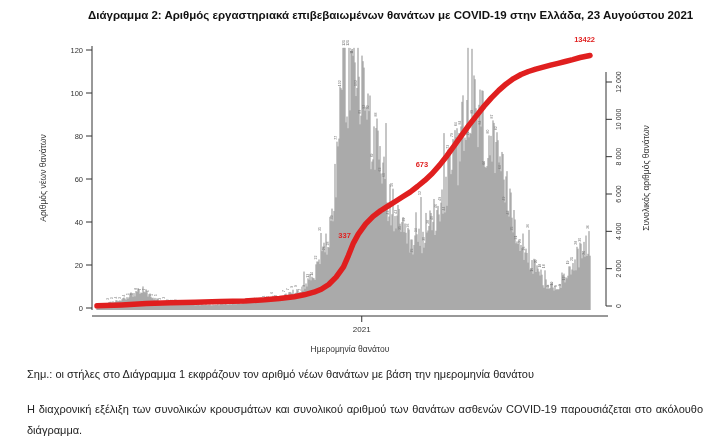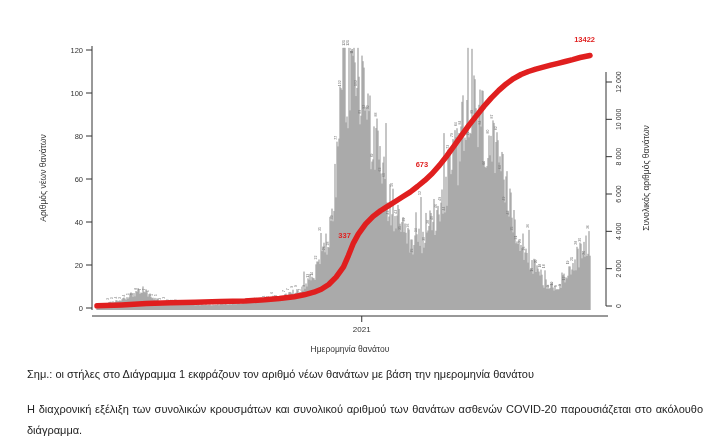--- a/index.html
+++ b/index.html
@@ -9,20 +9,21 @@
         font-size:11.5px;font-weight:bold;color:#111;letter-spacing:0px;}
   .chart{position:absolute;left:0;top:0;}
   .note{position:absolute;left:27px;top:368px;width:680px;font-size:11px;color:#222;}
   .para{position:absolute;left:27px;top:399px;width:676px;font-size:11px;color:#222;
         text-align:justify;line-height:21px;}
 </style>
 </head>
 <body>
 
 <div class="page">
+  <div class="chart-title">Διάγραμμα 2: Αριθμός εργαστηριακά επιβεβαιωμένων θανάτων με COVID-19 στην Ελλάδα, 23 Αυγούστου 2021</div>
   <svg id="chart" class="chart" width="727" height="360" viewBox="0 0 727 360">
       <g>
         <rect x="96.5" y="306.65423662383205" width="1" height="3.3457633761679517" fill="#8e8e8e"></rect>
         <rect x="97.5" y="306.5125421283286" width="1" height="3.4874578716713813" fill="#8e8e8e"></rect>
         <rect x="98.5" y="306.13639211349533" width="1" height="3.863607886504667" fill="#8e8e8e"></rect>
         <rect x="99.5" y="306.12467019889976" width="1" height="3.8753298011002357" fill="#8e8e8e"></rect>
         <rect x="100.5" y="305.6733394188719" width="1" height="4.326660581128124" fill="#8e8e8e"></rect>
         <rect x="101.5" y="305.47804819812904" width="1" height="4.521951801870955" fill="#8e8e8e"></rect>
         <rect x="102.5" y="304.4203228375929" width="1" height="5.579677162407108" fill="#8e8e8e"></rect>
         <rect x="103.5" y="304.7782251186812" width="1" height="5.221774881318822" fill="#8e8e8e"></rect>
@@ -667,14 +668,14 @@
         <text x="350" y="352" text-anchor="middle">Ημερομηνία θανάτου</text>
       </g>
       <polyline points="97.0,305.8 121.7,304.9 146.3,303.6 170.9,302.8 195.6,302.3 220.3,301.6 244.9,300.9 264.6,299.8 279.4,298.5 294.2,296.7 304.1,294.8 313.9,292.2 321.3,289.2 328.7,284.5 336.1,277.1 343.5,266.8 348.4,255.6 353.4,243.1 358.3,234.1 365.7,223.9 373.1,216.4 380.5,210.8 387.9,206.1 395.3,201.5 402.7,196.8 410.1,192.1 417.4,186.5 424.8,180.4 432.2,173.5 439.6,165.1 447.0,155.7 454.4,145.5 461.8,135.2 469.2,124.9 476.6,115.6 484.0,106.3 491.4,97.9 498.8,90.4 506.2,83.9 513.6,78.6 521.0,74.5 528.4,71.5 535.8,69.1 543.2,67.1 550.6,65.2 558.0,63.3 565.3,61.5 572.7,59.6 580.1,57.5 590.0,55.5" fill="none" stroke="#e01f1f" stroke-width="5.5" stroke-linecap="round" stroke-linejoin="round"></polyline>
       <g font-size="7.5" font-weight="bold" fill="#e01f1f">
         <text x="338.36" y="237.66666666666666" text-anchor="start">337</text>
         <text x="415.69100000000003" y="166.73333333333332" text-anchor="start">673</text>
         <text x="574.1959999999999" y="41.66666666666666" text-anchor="start">13422</text>
       </g>
     </svg>
   <div class="note">Σημ.: οι στήλες στο Διάγραμμα 1 εκφράζουν τον αριθμό νέων θανάτων με βάση την ημερομηνία θανάτου</div>
-  <div class="para">Η διαχρονική εξέλιξη των συνολικών κρουσμάτων και συνολικού αριθμού των θανάτων ασθενών COVID-20 παρουσιάζεται στο ακόλουθο διάγραμμα.</div>
+  <div class="para">Η διαχρονική εξέλιξη των συνολικών κρουσμάτων και συνολικού αριθμού των θανάτων ασθενών COVID-19 παρουσιάζεται στο ακόλουθο διάγραμμα.</div>
 </div>
 
 </body></html>

